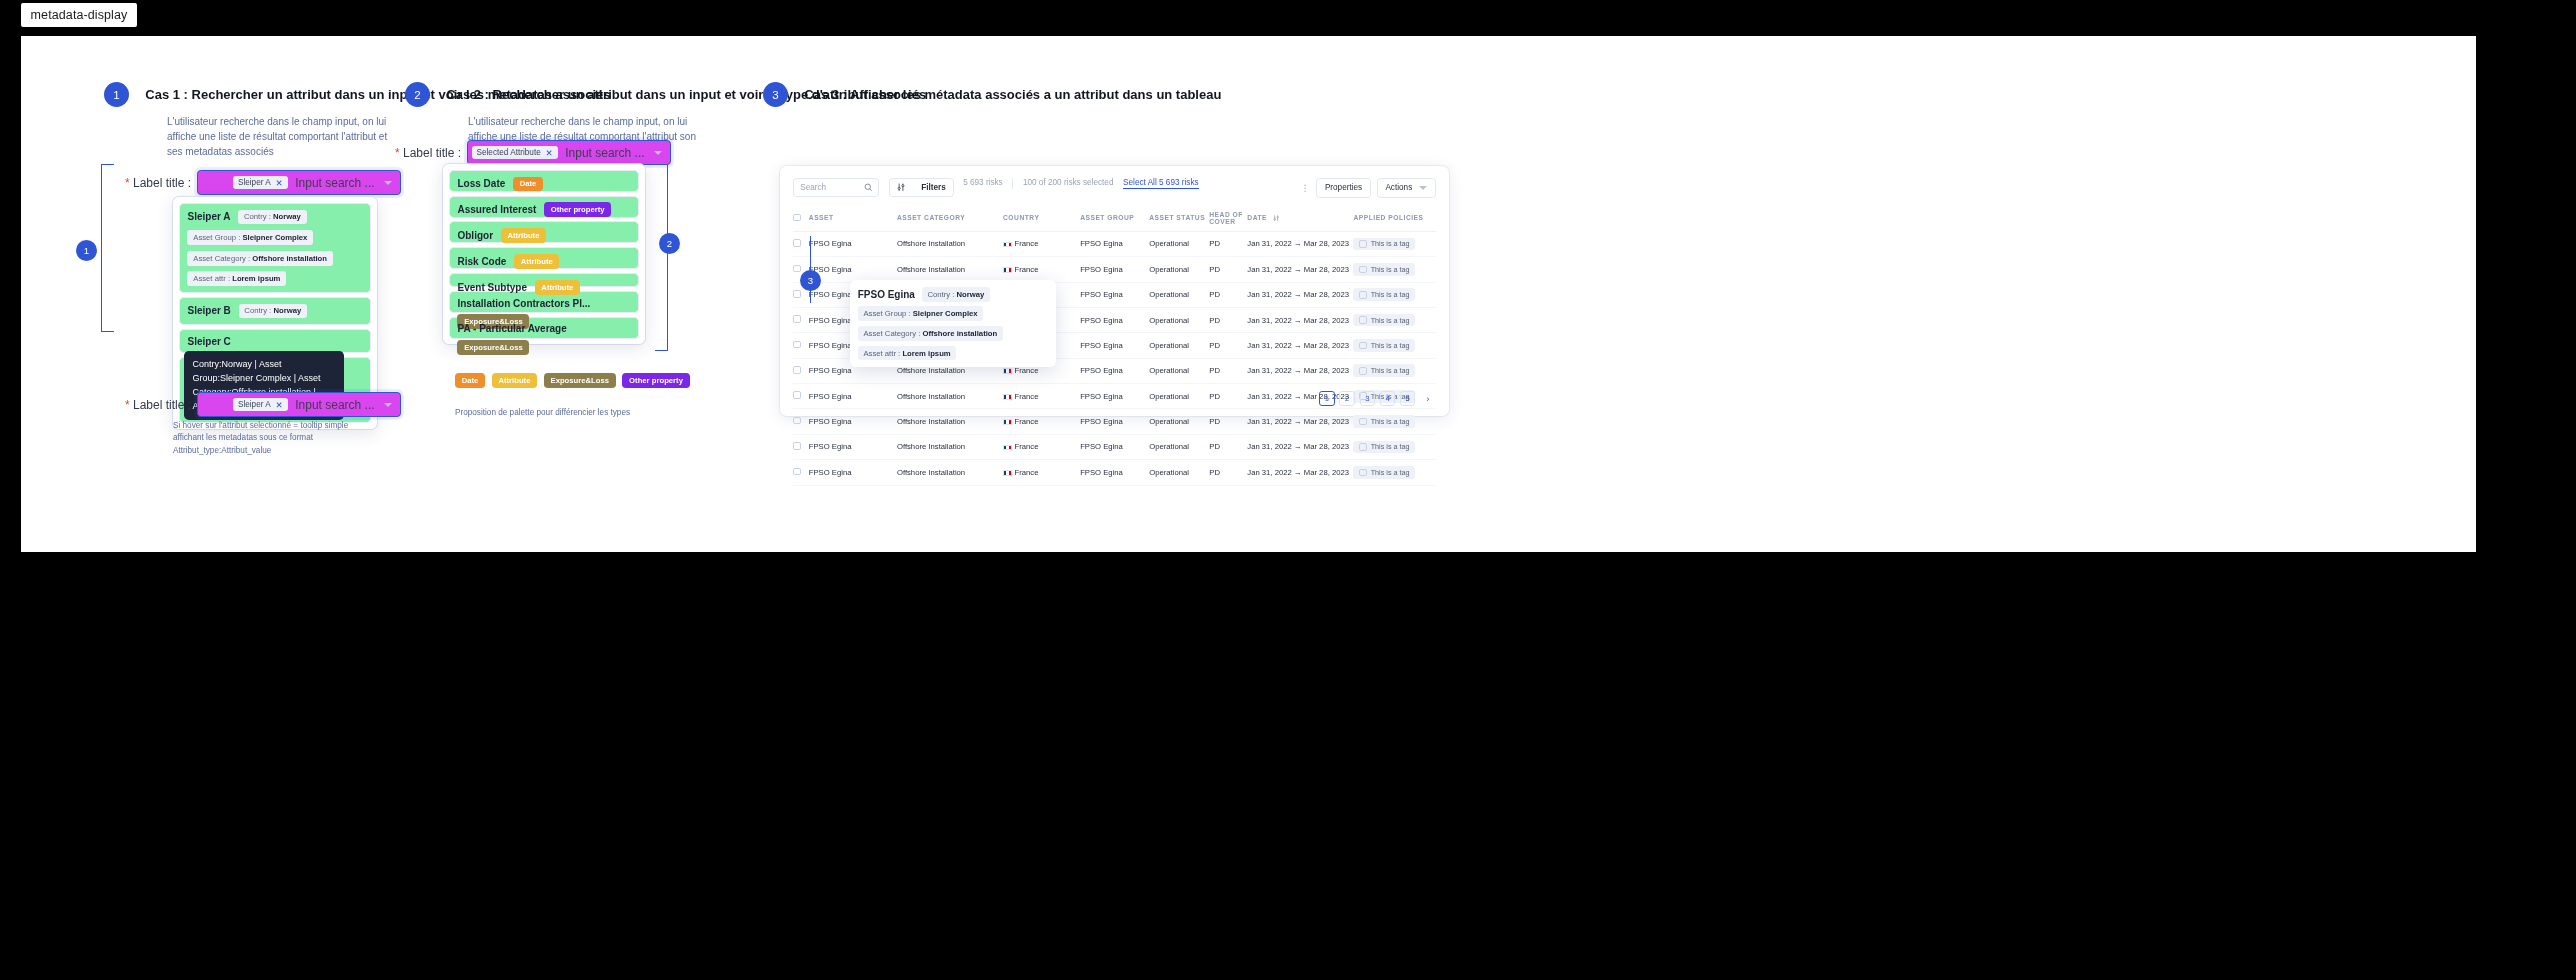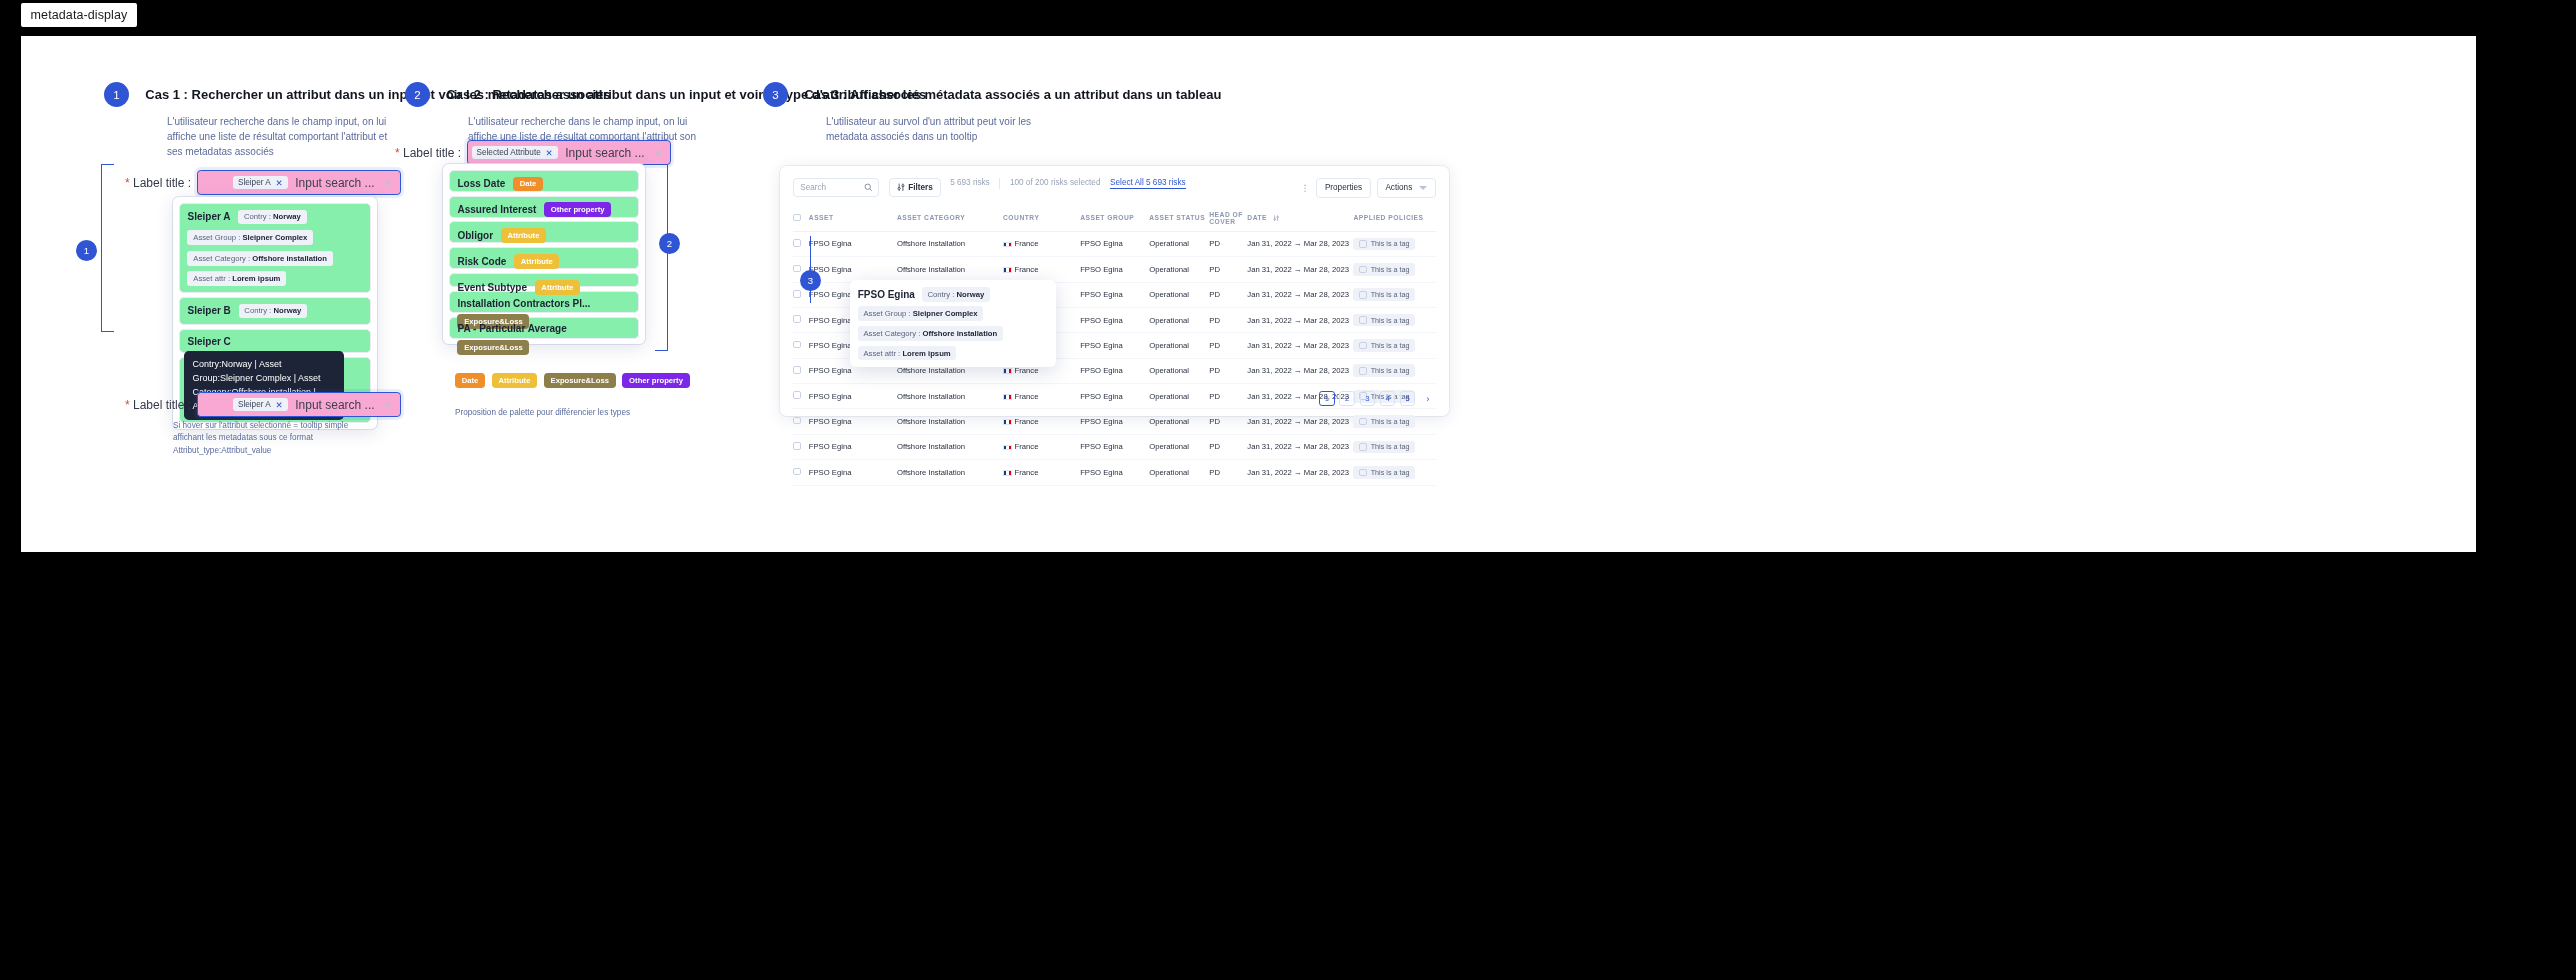--- a/index.html
+++ b/index.html
@@ -40,21 +40,21 @@
   .case-head .sub-wrap{margin-left:63px;}
 
   
   .label-title{
     font-size:12px;color:#333a49;white-space:nowrap;
   }
   .label-title .req{color:#e0453a;}
   .sel-input{
     display:flex;align-items:center;justify-content:flex-end;gap:7.7px;
     height:25px;border:1.3px solid #2f55d4;border-radius:3.8px;
-    background:#f9a8d4;padding:0 7.7px 0 9.6px;
+    background:#d946ef;padding:0 7.7px 0 9.6px;
     box-shadow:0 0 0 2.9px rgba(47,85,212,.10);
   }
   .chip{
     display:inline-flex;align-items:center;gap:4.8px;
     background:#eef1f8;border-radius:2.9px;
     padding:1.9px 4.8px;font-size:8.2px;color:#3c4558;white-space:nowrap;
   }
   .chip .x{color:#2f55d4;font-size:8.6px;}
   .input-ph{font-size:12px;color:#3a3f4b;white-space:nowrap;}
   .caret{
@@ -117,21 +117,21 @@
     background:#fff;border-radius:6.7px;
     box-shadow:0 2.9px 15.4px rgba(36,50,110,.10), 0 0 0 1px #eef1f7;
   }
   .tbar{display:flex;align-items:flex-start;padding:11.5px 13.4px 7.7px 13.4px;gap:9.6px;}
   .search-box{
     display:flex;align-items:center;justify-content:space-between;
     width:86px;height:19px;border:1px solid #e2e8f3;border-radius:3.8px;
     padding:0 5.8px;font-size:8.2px;color:#9aa3b8;
   }
   .filters-btn{
-    display:flex;align-items:center;gap:3px;height:19px;
+    display:flex;align-items:center;gap:16px;height:19px;
     border:1px solid #e2e8f3;border-radius:3.8px;padding:0 6.7px;
     font-size:8.2px;color:#2a3040;font-weight:700;
   }
   .cnt{font-size:8.2px;color:#9aa3b8;white-space:nowrap;}
   .divider-v{width:1px;height:11.5px;background:#e2e8f3;}
   .select-all{
     font-size:8.2px;color:#2f55d4;border-bottom:1.3px solid #2f55d4;
     padding-bottom:1.9px;white-space:nowrap;
   }
   .tbar-right{margin-left:auto;display:flex;align-items:center;gap:5.8px;}
@@ -203,23 +203,20 @@
     </div>
     <div class="sub-wrap">
       <div class="case-sub" style="width:240px;">L'utilisateur recherche dans le champ input, on lui affiche une liste de résultat comportant l'attribut son type de metadatas associés</div>
     </div>
   </div>
 
   <div class="case-head" style="left:742px;top:46px;">
     <div class="hrow">
       <div class="case-badge">3</div>
       <div class="case-title">Cas 3 : Afficher les métadata associés a un attribut dans un tableau</div>
-    </div>
-    <div class="sub-wrap">
-      <div class="case-sub" style="width:235px;">L'utilisateur au survol d'un attribut peut voir les metadata associés dans un tooltip</div>
     </div>
   </div>
 
   <div class="bracket bk-left" style="left:80px;top:128px;width:13.4px;height:168px;"></div>
   <div class="bullet" style="left:55px;top:204px;">1</div>
 
   <div style="position:absolute;left:104px;top:134px;display:flex;align-items:center;gap:5.8px;">
     <div class="label-title">
       <span class="req">*</span>
       <span>Label title :</span>

